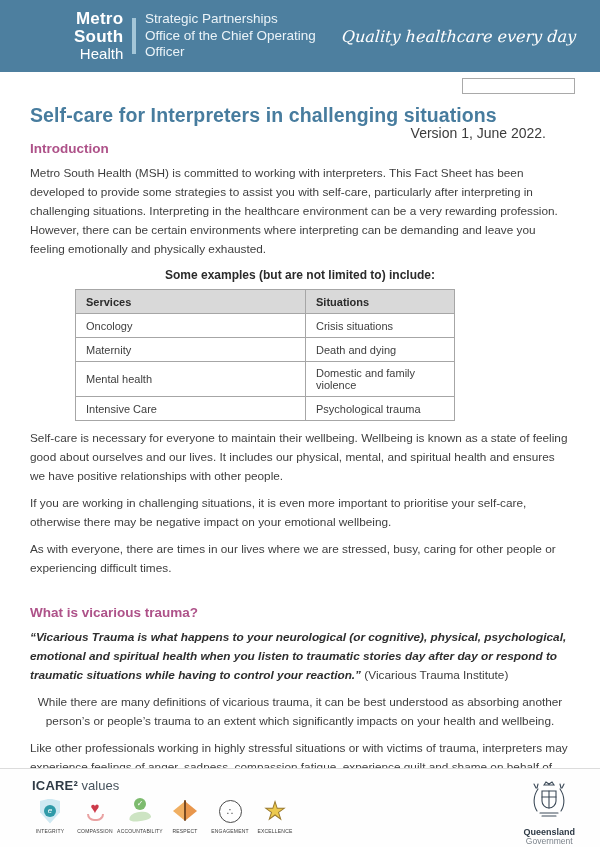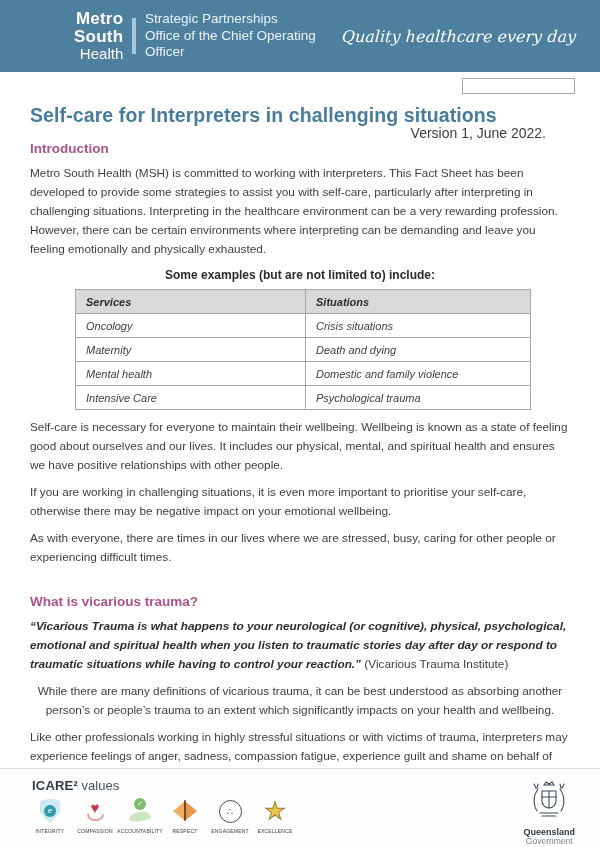--- a/index.html
+++ b/index.html
@@ -77,24 +77,23 @@
   .quote-attrib { font-weight: normal; font-style: normal; }
 
   
   .examples-caption {
     margin-top: 9px;
     text-align: center;
     font-size: 12px; font-weight: 600; color: #2b2b2b;
   }
   table.examples-table {
     margin: 7px 0 0 45px;
-    width: 456px;
+    width: 380px;
     border-collapse: collapse;
     font-size: 11px;
-    font-style: italic;
   }
   .examples-table th, .examples-table td {
     border: 1px solid #a6a6a6;
     text-align: left;
     padding: 5px 10px;
     height: 24px;
   }
   .examples-table th {
     background: #d9d9d9;
     font-weight: bold;

